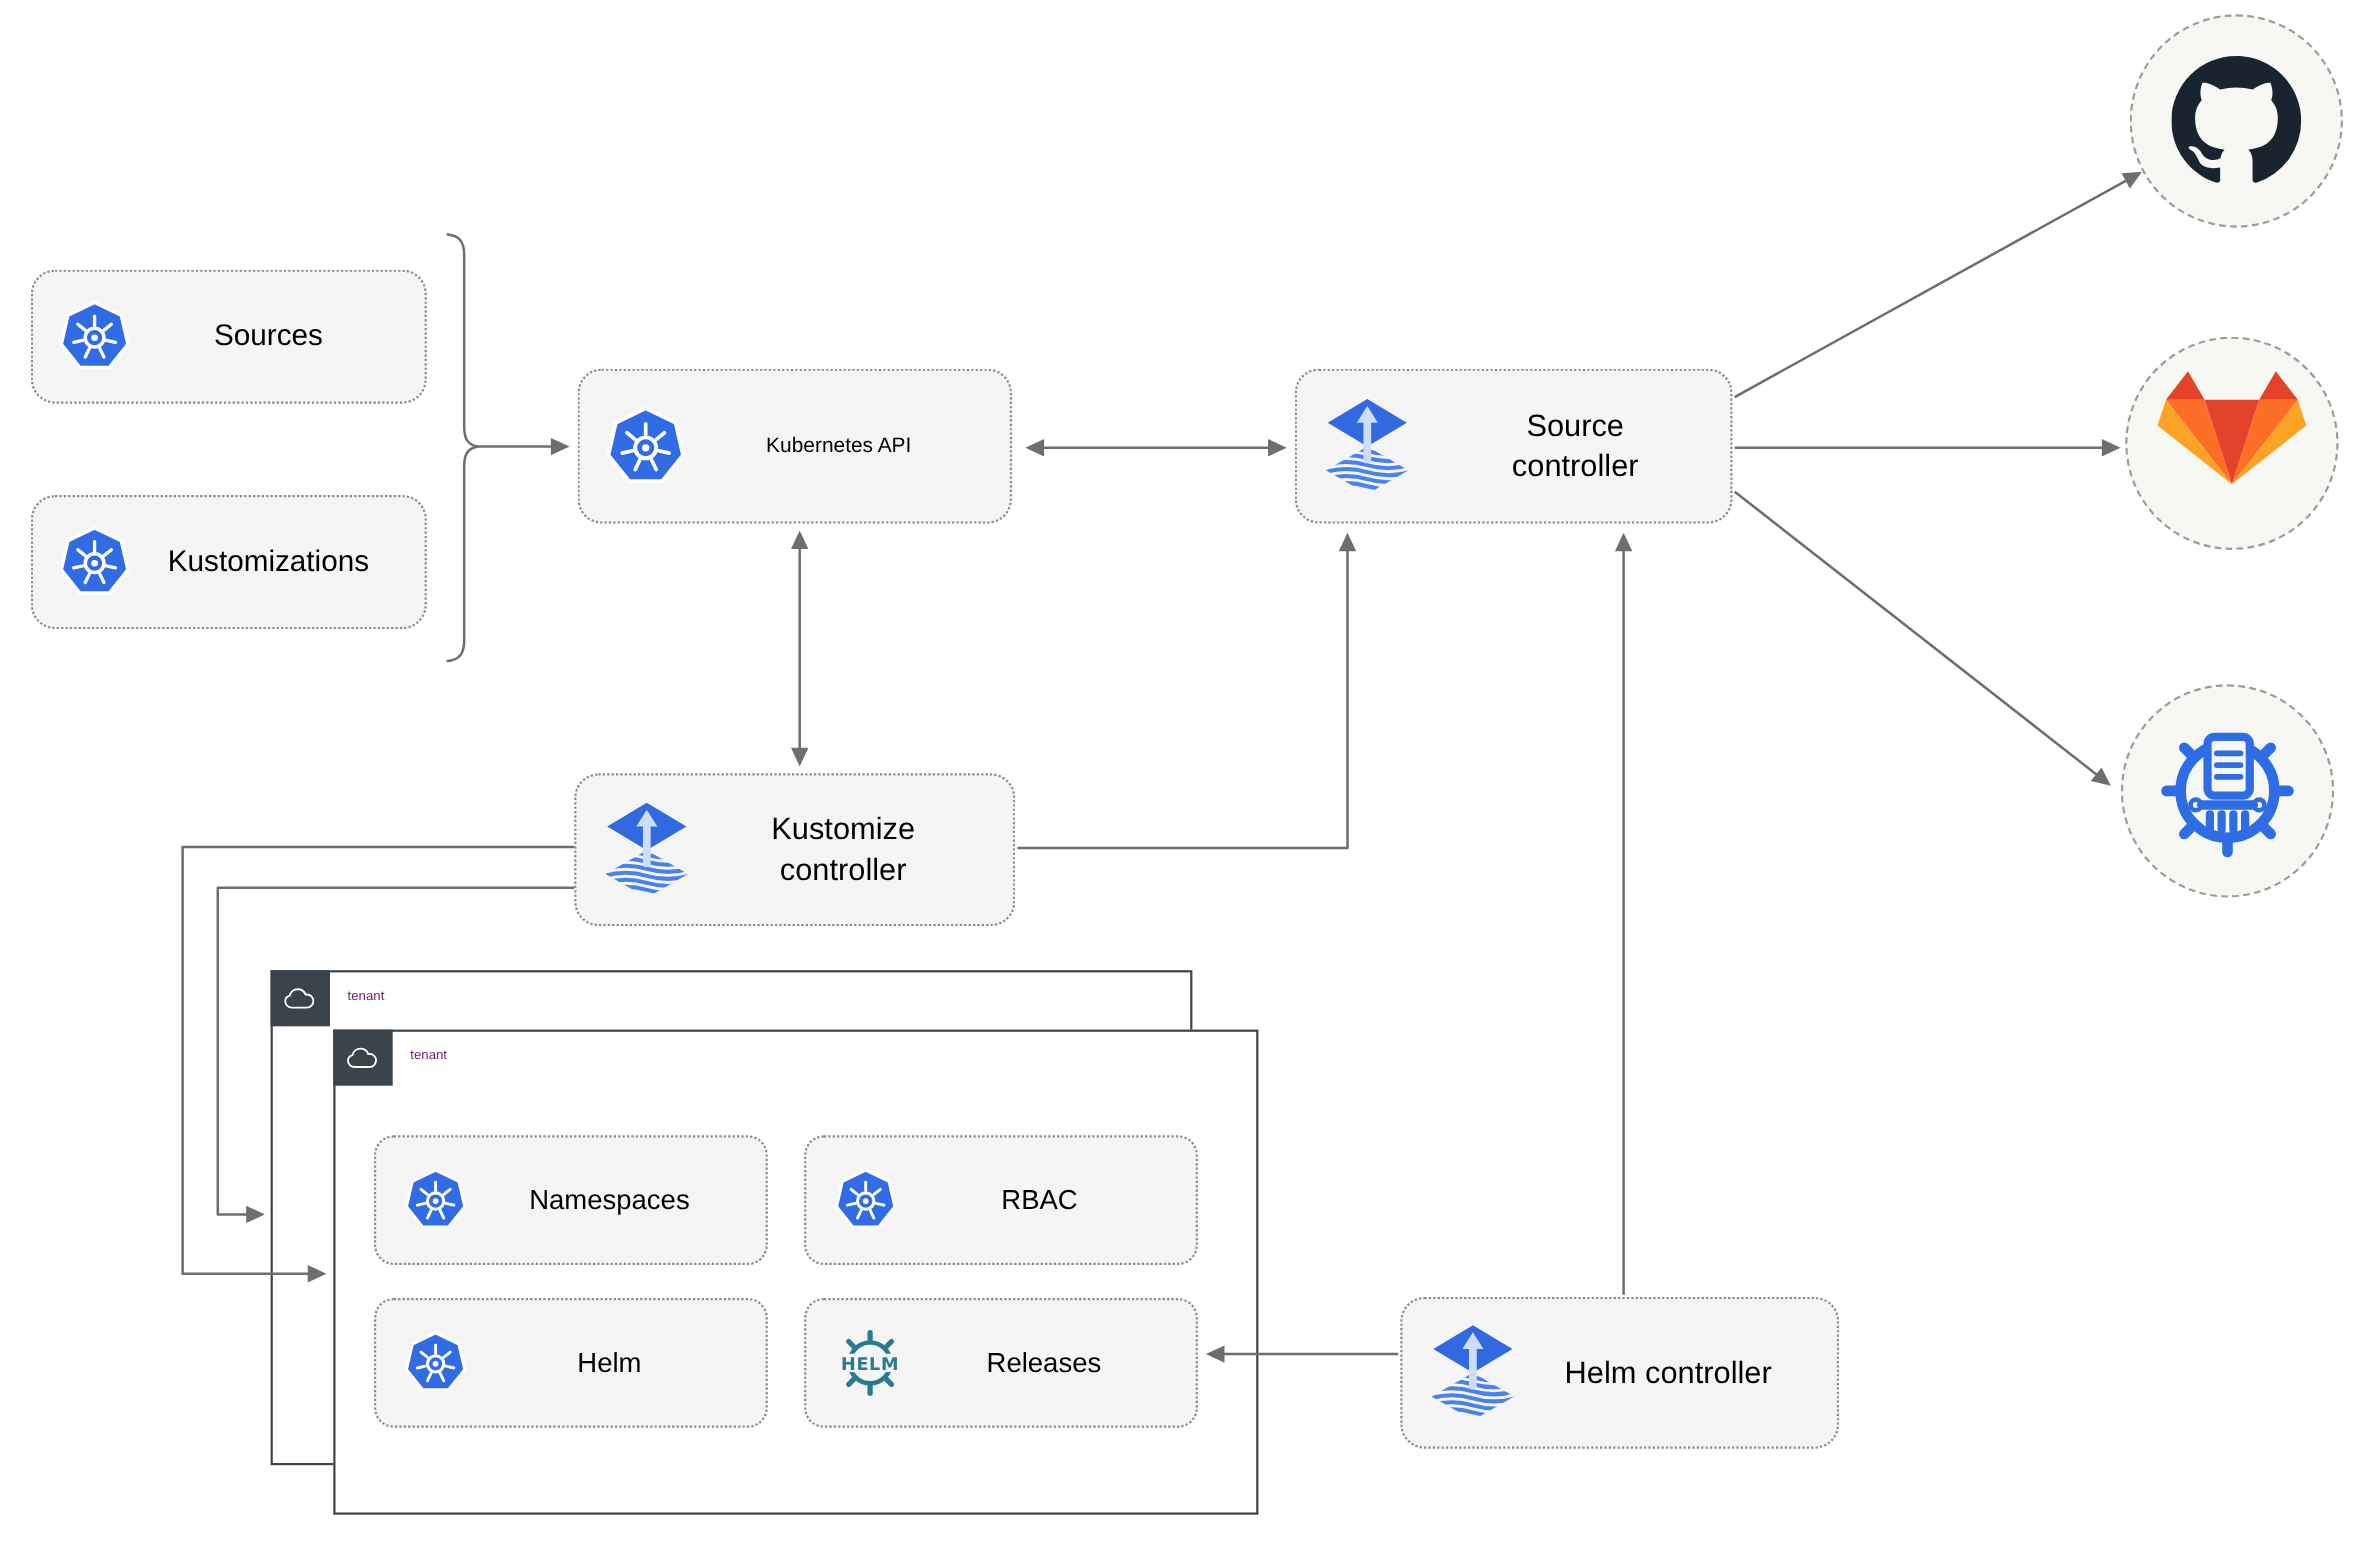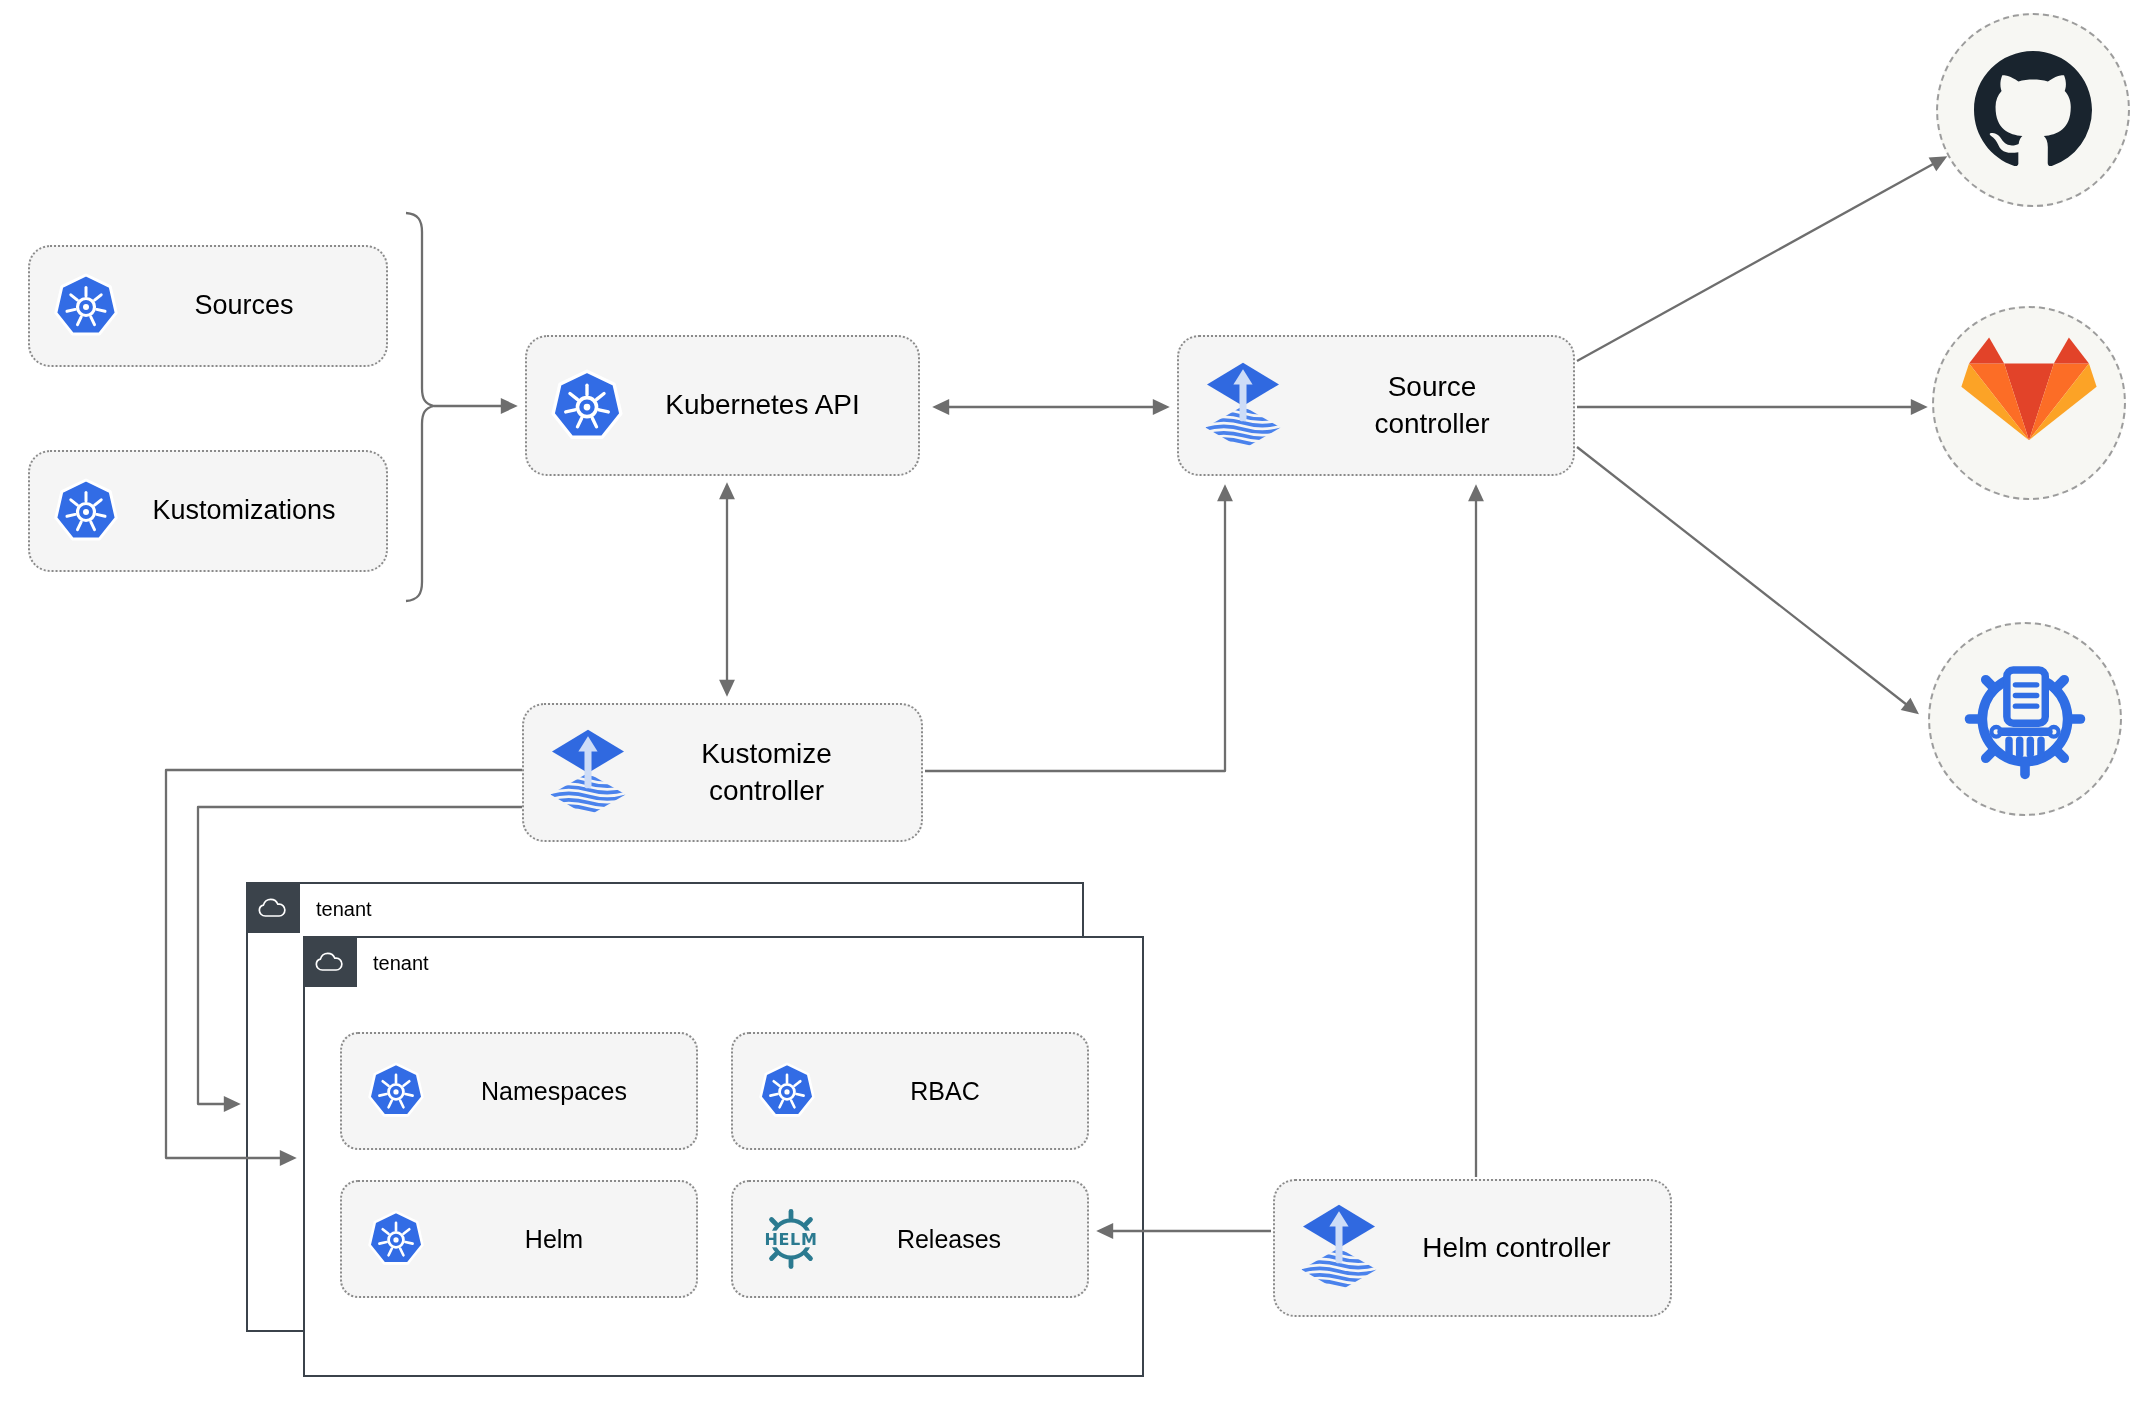--- a/index.html
+++ b/index.html
@@ -6,32 +6,32 @@
   #canvas{
     position:relative;width:2144px;height:1407px;background:#ffffff;overflow:hidden;
     font-family:"Liberation Sans","DejaVu Sans",sans-serif;color:#000;
   }
   .node{
     position:absolute;background:#f5f5f5;border:2px dotted #8a8a8a;border-radius:22px;
     display:flex;align-items:center;box-sizing:border-box;padding:0 16px 0 24px;
   }
   .node .lbl{flex:1;display:flex;justify-content:center;font-size:27px;}
   .node .lbl .wrap{display:block;text-align:center;line-height:1.32;}
-  .node.api .lbl{font-size:28px;align-items:center;}
+  .node.api .lbl{font-size:19px;align-items:center;}
   .node.ctrl .lbl{font-size:28px;}
   .node.ctrl .lbl .wrap{width:200px;}
   .node.small{border-radius:18px;padding:0 12px 0 26px;}
   .node.small .lbl{font-size:25px;}
   .ic{flex:0 0 auto;}
   .tenant{position:absolute;background:#ffffff;border:2px solid #3b434b;box-sizing:border-box;}
   .tenant-badge{
     position:absolute;left:-2px;top:-2px;width:54px;height:51px;background:#3b434b;
     display:flex;align-items:center;justify-content:center;
   }
-  .tenant-label{position:absolute;left:68px;top:14px;font-size:20px;color:#000000;}
+  .tenant-label{position:absolute;left:68px;top:14px;font-size:12px;color:#701a75;}
   .ext-circle{
     position:absolute;width:194px;height:194px;border-radius:50%;
     border:2px dashed #9c9c9c;background:#f7f7f3;box-sizing:border-box;
     display:flex;align-items:center;justify-content:center;
   }
   svg.connectors{position:absolute;left:0;top:0;pointer-events:none;}
   .helm-word{font-family:"DejaVu Sans","Liberation Sans",sans-serif;font-weight:bold;letter-spacing:1px;}
 </style>
 </head>
 <body>

